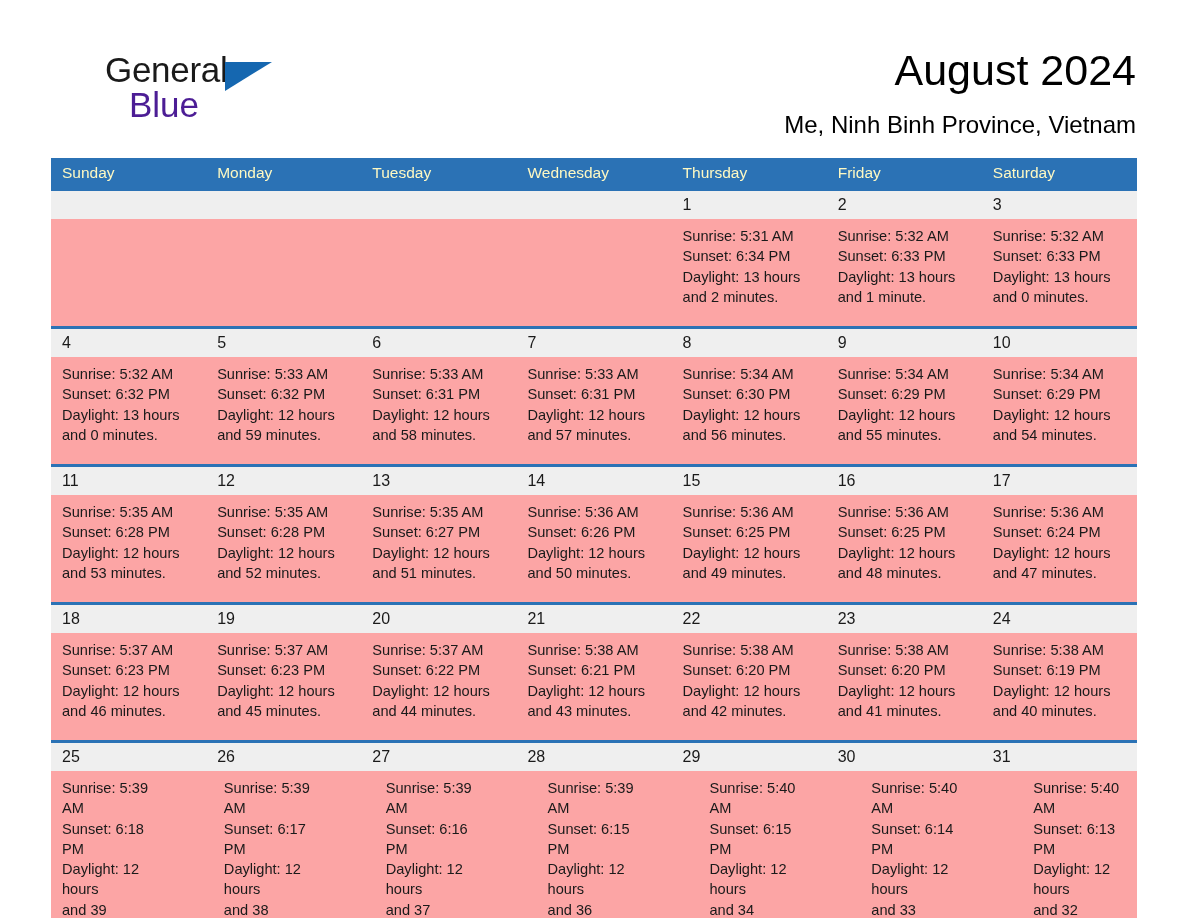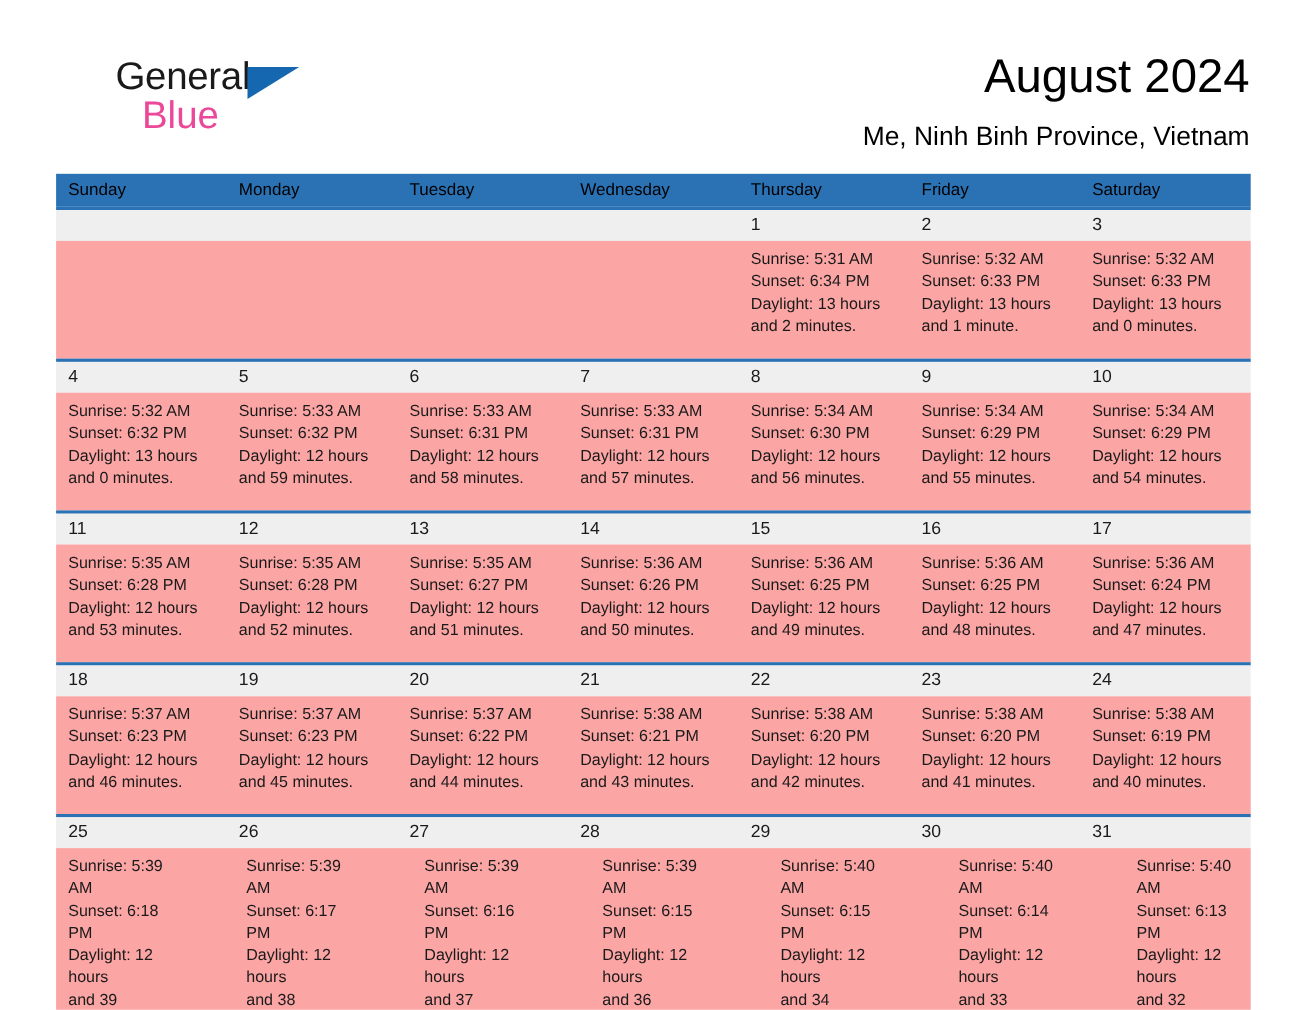--- a/index.html
+++ b/index.html
@@ -57,21 +57,21 @@
     height: 0;
     margin-left: -2px;
     margin-top: -2px;
     border-top: 29px solid #1567b0;
     border-right: 47px solid transparent;
   }
   .logo-row2 {
     margin-top: -5px;
     margin-left: 72px;
     font-size: 35px;
-    color: #ec4899;
+    color: #4c1d95;
     line-height: 40px;
   }
 
   .title-block {
     position: absolute;
     right: 52px;
     top: 44px;
     text-align: right;
     margin-left: 28px;
   }
@@ -97,21 +97,21 @@
     width: 1086px;
   }
 
   .weekhead {
     display: flex;
     background: #2b72b5;
     height: 30px;
   }
   .weekhead .cell {
     flex: 1 1 0;
-    color: #000000;
+    color: #fef9c3;
     font-size: 15.5px;
     line-height: 30px;
     padding-left: 11px;
     box-sizing: border-box;
     white-space: nowrap;
     overflow: hidden;
   }
 
   .week {
     border-top: 3px solid #2b72b5;

